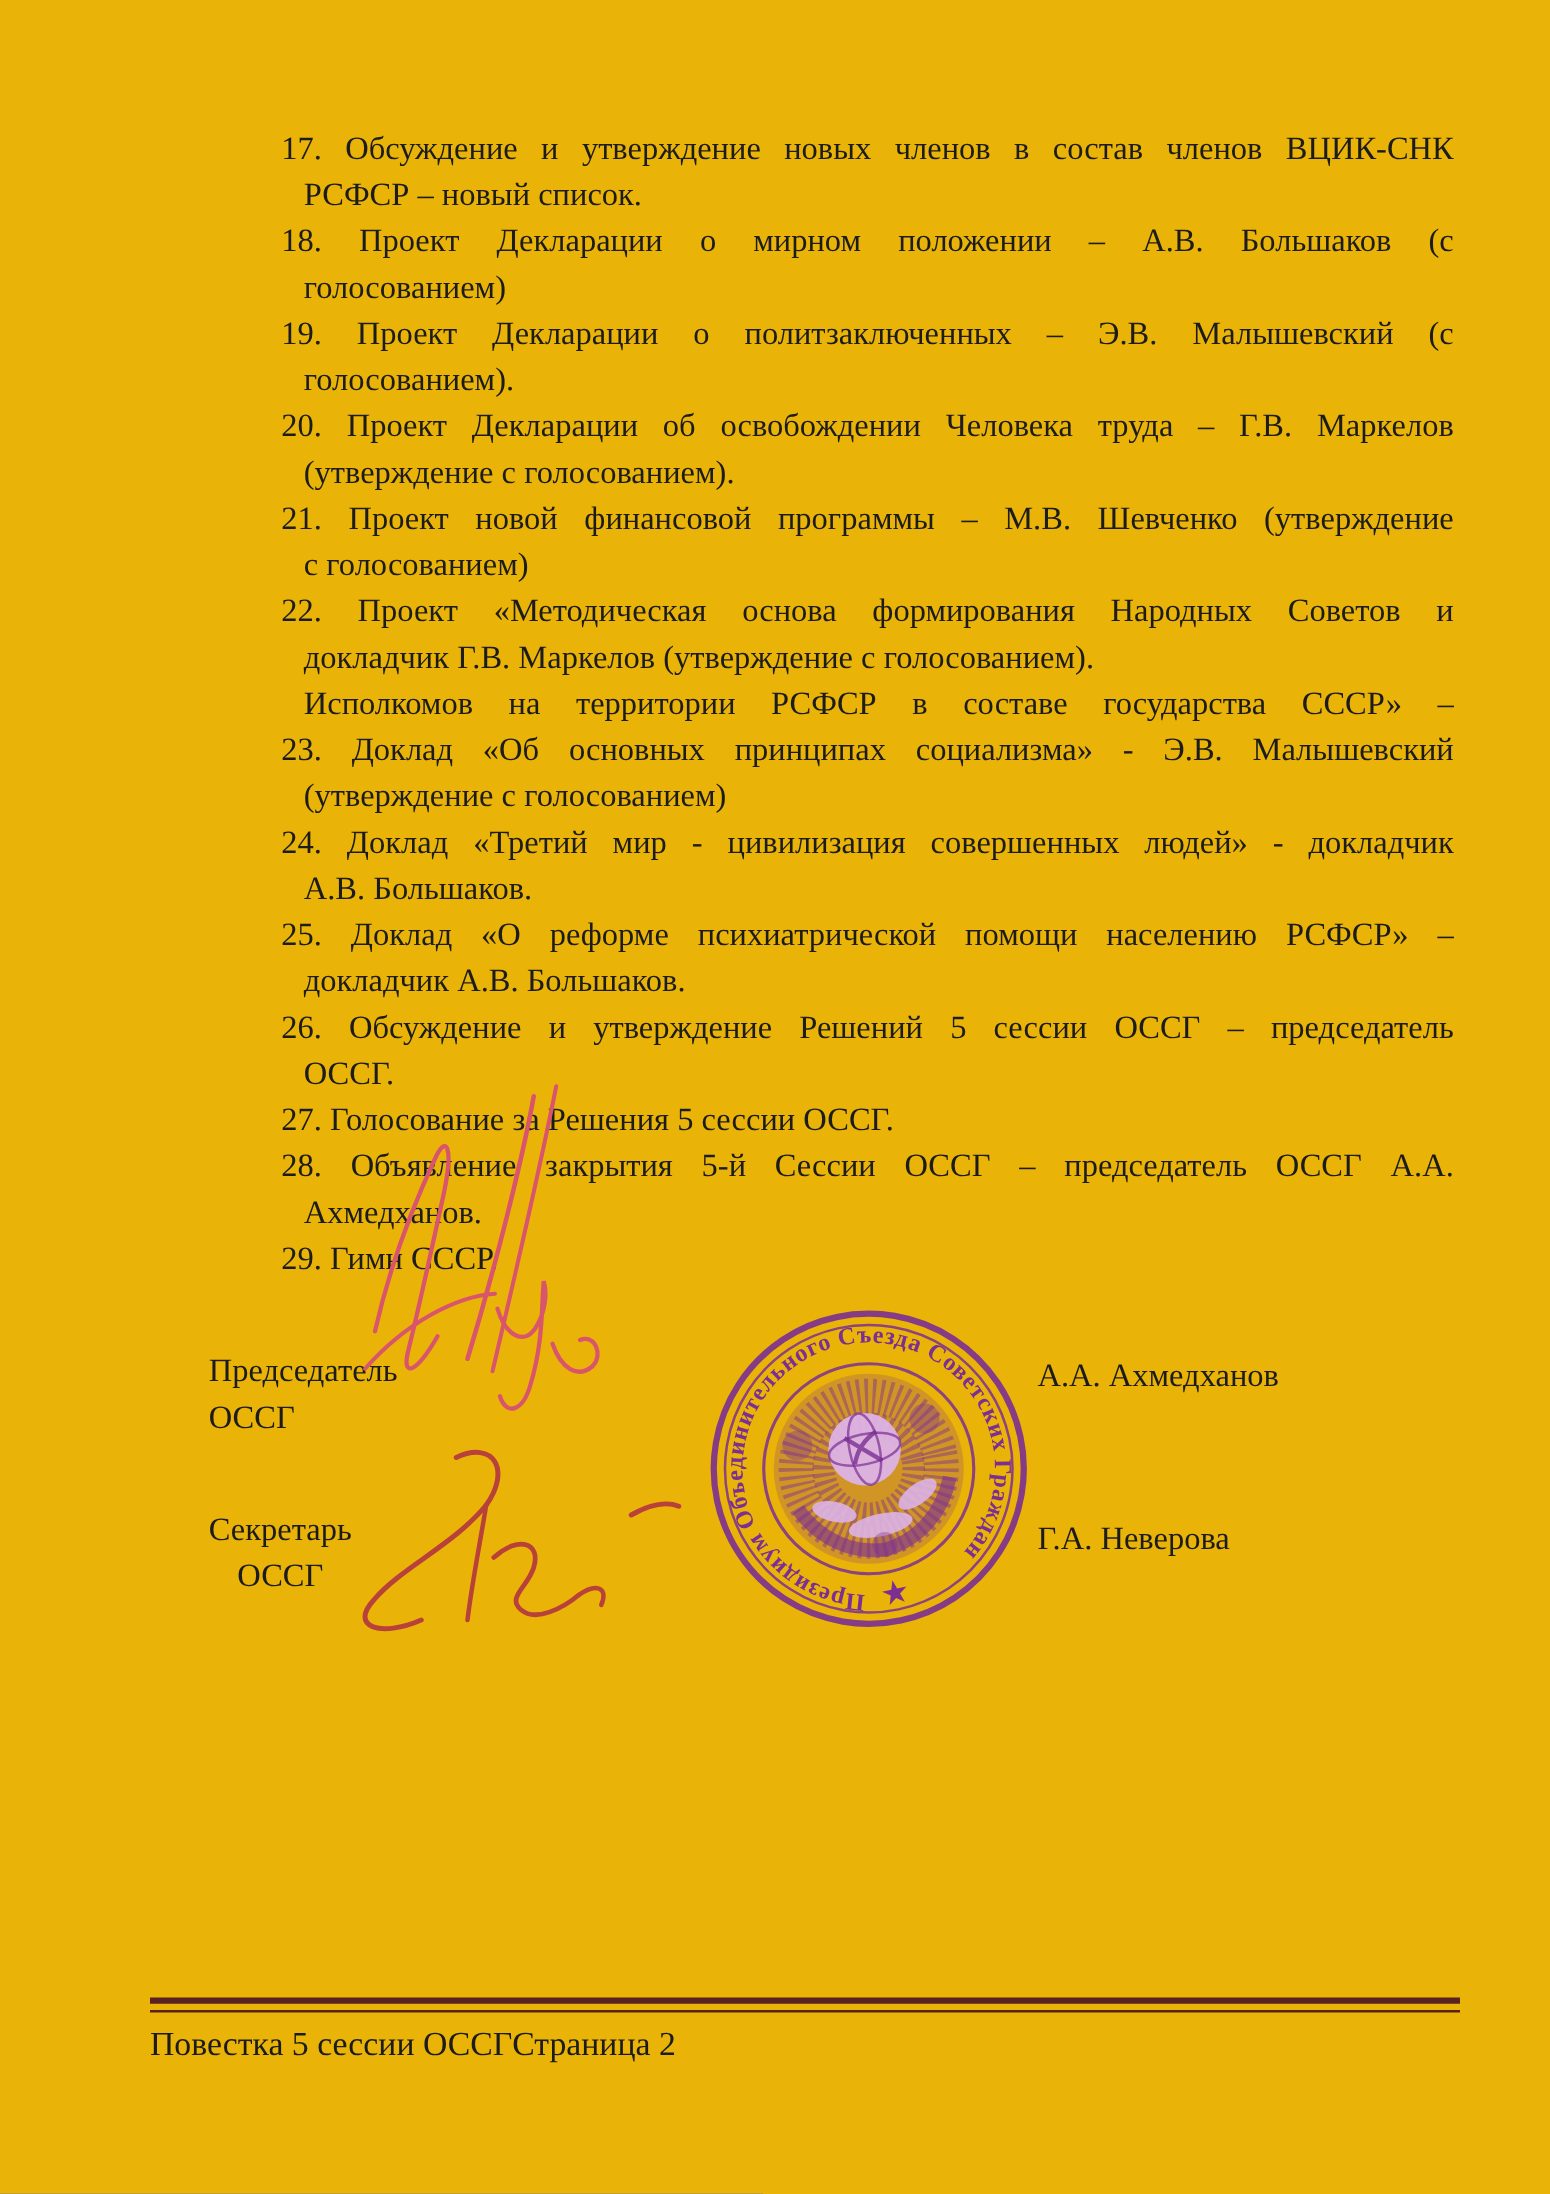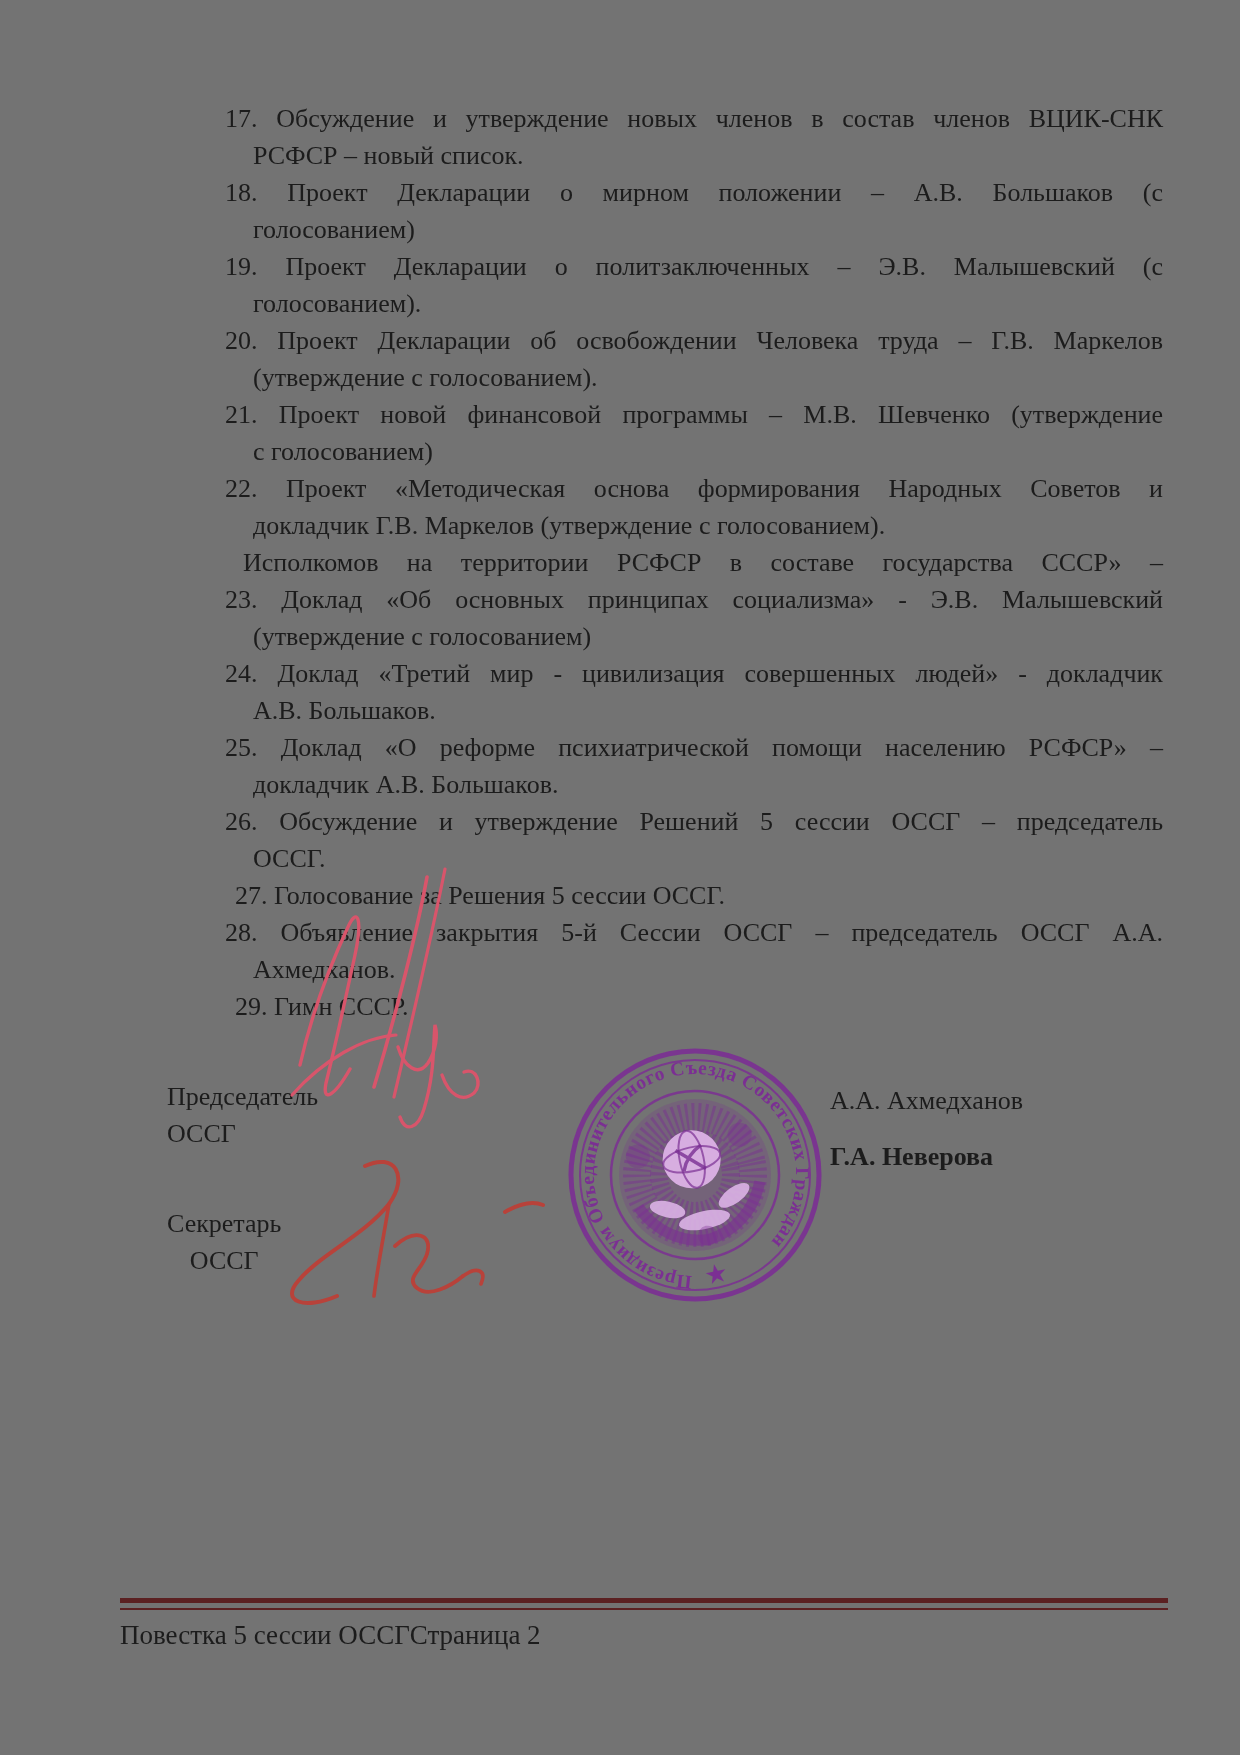--- a/index.html
+++ b/index.html
@@ -6,51 +6,51 @@
     --ink:#1c1c1c;
     --rule-maroon:#5b2122;
     --president-signature-red:#d8556b;
     --secretary-signature-red:#b8423a;
     --seal-purple:#7b2f93;
   }
   html,body{margin:0;padding:0;background:#888;}
   .page{
     position:relative;
     width:1240px;height:1755px;
-    background:#737373;
+    background:#eab308;
     overflow:hidden;
     font-family:"Liberation Serif","DejaVu Serif",serif;
     color:var(--ink);
   }
   
   .agenda{
     position:absolute;
     left:225px;top:100px;
     width:938px;
     font-size:26px;
     line-height:37px;
   }
   .ln{text-align:justify;}
   .ln.j{text-align-last:justify;}
-  .ln.last{text-align-last:left;margin-left:10px;}
+  .ln.last{text-align-last:left;}
   .ln.cont{padding-left:18px;}
   .num{white-space:nowrap;}
   
   .role{
     position:absolute;left:122px;
     font-size:26px;line-height:37px;margin-left:45px;
   }
   .role-president{top:1078px;}
   .role-secretary{top:1205px;text-align:center;}
   .sig-name{
     position:absolute;left:830px;
     font-size:26px;line-height:37px;white-space:nowrap;
   }
   .name-president{top:1082px;}
-  .name-secretary{top:1138px;font-weight:bold;}
+  .name-secretary{top:1212px;}
   .sig-svg{position:absolute;}
   .sig-president{left:272px;top:865px;width:230px;height:305px;}
   .sig-secretary{left:243px;top:1148px;width:310px;height:170px;}
   .sig-president path{stroke:var(--president-signature-red);fill:none;stroke-linecap:round;}
   .sig-secretary path{stroke:var(--secretary-signature-red);fill:none;stroke-linecap:round;}
   
   .seal{position:absolute;left:556px;top:1036px;width:278px;height:278px;}
   .seal-ring{fill:none;stroke:var(--seal-purple);}
   .seal-text{
     font-family:"Liberation Serif","DejaVu Serif",serif;

